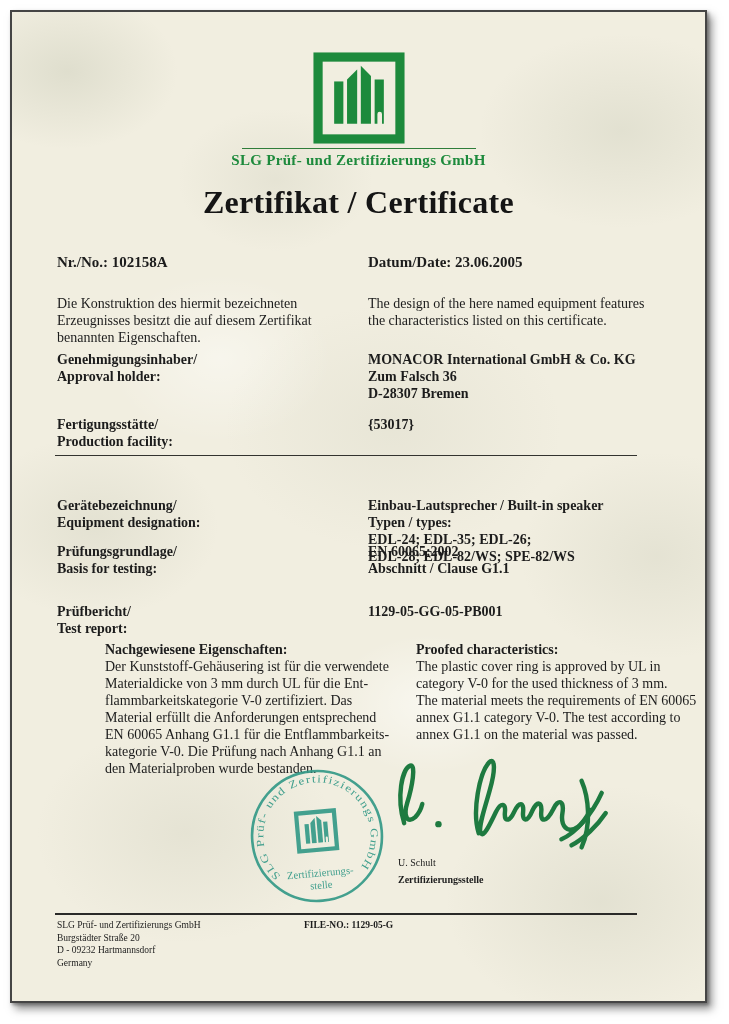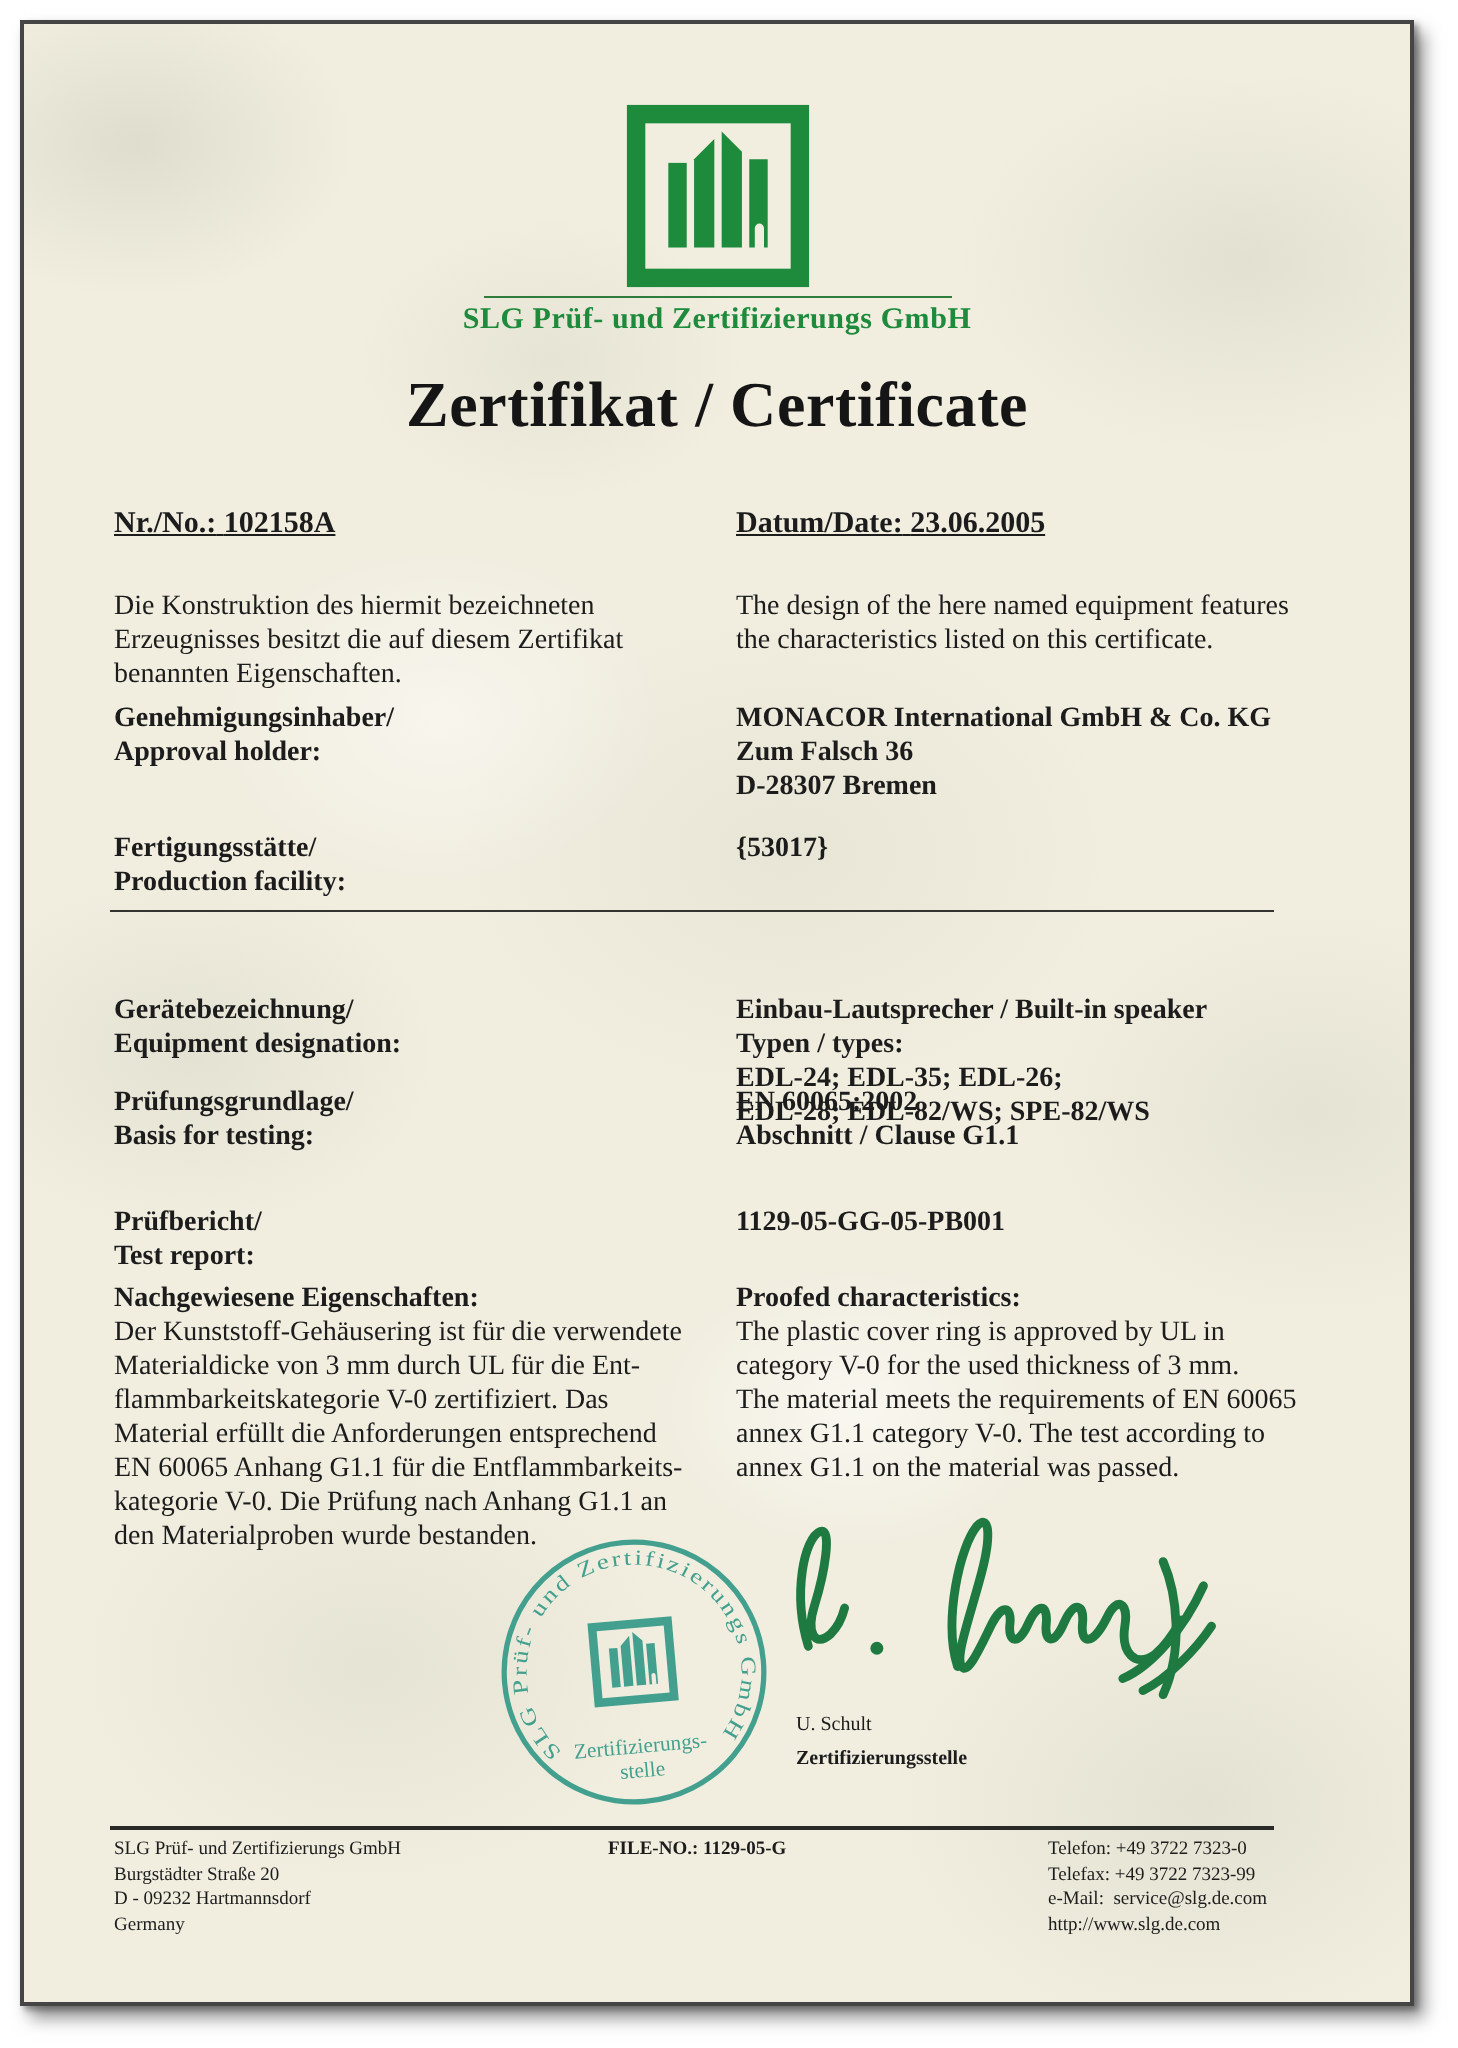--- a/index.html
+++ b/index.html
@@ -29,29 +29,29 @@
   .label,.value,.para,.metacell{font-size:14px;line-height:17px;white-space:pre;}
   .label,.value{font-weight:bold;}
   .para{font-weight:normal;}
 
   .logo{left:50%;top:40px;transform:translateX(-50%);}
   .logo-rule{top:136px;left:50%;transform:translateX(-50%);width:234px;height:1px;background:#2f7d3a;}
   .company{top:140px;left:0;width:100%;text-align:center;font-size:15px;font-weight:bold;letter-spacing:0.3px;color:var(--brand_green,#1d7a37);}
   .title{top:172px;left:0;width:100%;text-align:center;font-size:32px;font-weight:bold;letter-spacing:0.3px;color:#151515;}
 
   .r-meta{top:242px;}
-  .metacell{font-size:15px;font-weight:bold;text-decoration:underline;}
+  .metacell{font-size:15px;font-weight:bold;}
   .r-intro{top:283px;}
   .r-approval{top:339px;}
   .r-production{top:404px;}
   .hr1{top:443px;left:43px;width:582px;height:1px;background:#33332f;}
   .r-equipment{top:457px;margin-top:28px;}
   .r-basis{top:531px;}
   .r-report{top:591px;}
-  .r-char{top:629px;}
+  .r-char{top:629px;margin-left:48px;}
 
   .stamp{left:234px;top:753px;transform:rotate(-5deg);opacity:0.92;}
   .sig{left:372px;top:738px;}
   .signer{left:386px;top:842px;font-size:10px;line-height:17px;}
   .signer .role{font-weight:bold;}
 
   .hr2{top:901px;left:43px;width:582px;height:2px;background:#2a2a28;}
   .fcol{top:907px;font-size:9.5px;line-height:12.5px;white-space:pre;font-weight:normal;}
   .fcol-left{left:45px;}
   .fcol-mid{left:292px;font-weight:bold;}
@@ -181,18 +181,14 @@
     <div>U. Schult</div>
     <div class="role">Zertifizierungsstelle</div>
   </div>
 
   <div class="abs hr2"></div>
   <div class="abs fcol fcol-left">SLG Prüf- und Zertifizierungs GmbH
 Burgstädter Straße 20
 D - 09232 Hartmannsdorf
 Germany</div>
   <div class="abs fcol fcol-mid">FILE-NO.: 1129-05-G</div>
-  <div class="abs fcol fcol-right">Telefon: +49 3722 7323-0
-Telefax: +49 3722 7323-99
-e-Mail:  service@slg.de.com
-http://www.slg.de.com</div>
 
 </div>
 
 </body></html>

